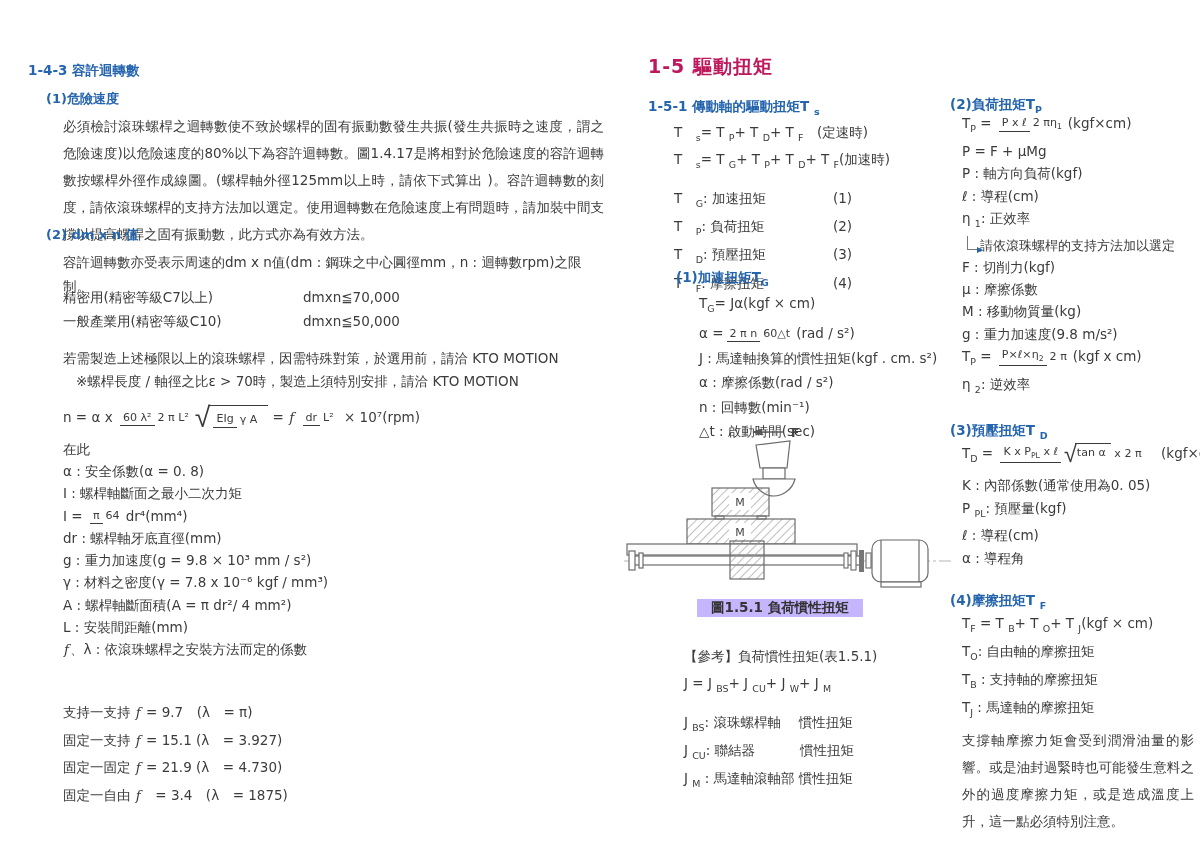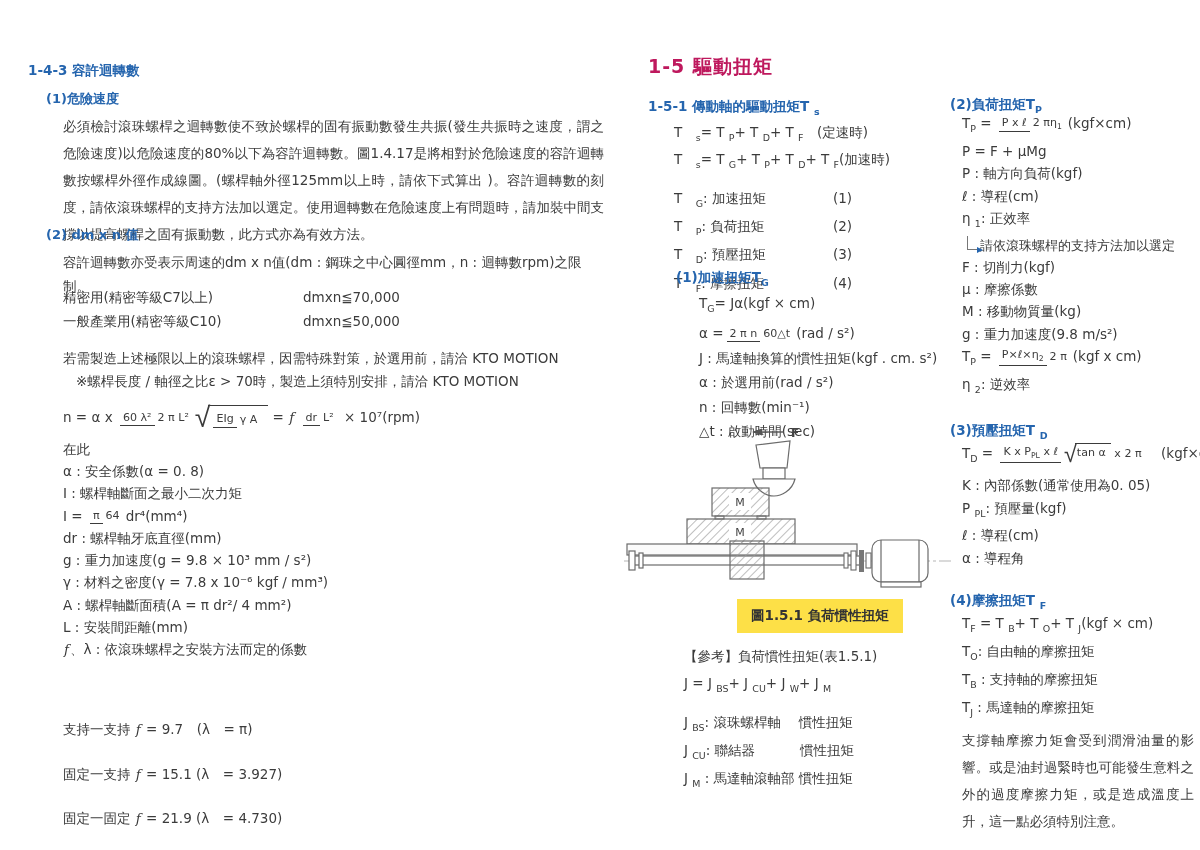--- a/index.html
+++ b/index.html
@@ -9,21 +9,21 @@
     color:#3b3b3b;font-size:13.5px;
   }
   .abs{position:absolute;}
   .blue{color:#2565ae;font-weight:bold;}
   .big-head{font-size:19px;font-weight:bold;color:#be185d;letter-spacing:1px;}
   .para{text-align:justify;line-height:27px;}
   .ln{line-height:22.3px;white-space:nowrap;}
   .stack-22 > .ln{min-height:22.3px;}
   .stack-23 > .ln{line-height:23px;min-height:23px;}
   .stack-24 > .ln{line-height:24.5px;min-height:24.5px;}
-  .stack-27 > .ln{line-height:27.5px;min-height:27.5px;margin-top:17px;}
+  .stack-27 > .ln{line-height:27.5px;min-height:27.5px;}
   sub{font-size:0.7em;}
   i{font-style:italic;font-family:"DejaVu Serif","Liberation Serif",serif;padding:0 1px;}
   
   .frac{display:inline-flex;flex-direction:row;align-items:center;vertical-align:middle;margin:0 3px;text-align:center;}
   .frac > .num{display:block;border-bottom:1px solid currentColor;padding:0 3px;font-size:0.82em;line-height:1.3;}
   .frac > .den{display:block;padding:0 3px;font-size:0.82em;line-height:1.3;}
   
   .sqrt{display:inline-flex;align-items:flex-start;vertical-align:middle;}
   .sqrt > .radical{font-size:2.1em;line-height:0.95;font-weight:200;}
   .sqrt > .radicand{border-top:1.4px solid currentColor;padding:2px 5px 0 2px;margin-left:-2px;}
@@ -32,21 +32,21 @@
   .dmn-row .lab{width:240px;}
   
   .trow{display:flex;justify-content:space-between;width:178px;line-height:23.5px;}
   
   .elbow-row{display:flex;align-items:flex-end;line-height:20px;min-height:21px;}
   .elbow{position:relative;width:9px;height:13px;border-left:1px solid #777;border-bottom:1px solid #777;margin:0 3px 6px 5px;flex:none;}
   .elbow::after{content:"";position:absolute;right:-6px;bottom:-4px;width:0;height:0;
     border-left:6px solid #2565ae;border-top:3.5px solid transparent;border-bottom:3.5px solid transparent;}
   .note-text{font-size:13px;}
   
-  .caption{background:#fde047;color:#333;font-weight:bold;padding:8px 14px;display:inline-block;margin-left:40px;}
+  .caption{background:#c4b5fd;color:#333;font-weight:bold;padding:0 14px;display:inline-block;}
   svg text{font-family:inherit;}
 </style>
 </head>
 <body>
 
 <div id="page">
 
   <div class="abs blue" style="left:28px;top:62px;">1-4-3 容許迴轉數</div>
   <div class="abs blue" style="left:46px;top:90px;font-size:13px;">(1)危險速度</div>
   <div class="abs para" style="left:63px;top:113px;width:541px;">必須檢討滾珠螺桿之迴轉數使不致於螺桿的固有振動數發生共振(發生共振時之速度，謂之危險速度)以危險速度的80%以下為容許迴轉數。圖1.4.17是將相對於危險速度的容許迴轉數按螺桿外徑作成線圖。(螺桿軸外徑125mm以上時，請依下式算出 )。容許迴轉數的刻度，請依滾珠螺桿的支持方法加以選定。使用迴轉數在危險速度上有問題時，請加裝中間支撐以提高螺桿之固有振動數，此方式亦為有效方法。</div>
@@ -131,21 +131,21 @@
   </div>
 
   <div class="abs blue" style="left:676px;top:269px;">(1)加速扭矩T<sub>G</sub></div>
   <div class="abs stack-24" style="left:699px;top:291px;">
     <div class="ln">T<sub>G</sub>= Jα(kgf × cm)</div>
     <div class="ln">α =<span class="frac">
           <span class="num">2 π n</span>
           <span class="den">60△t</span>
         </span>(rad / s²)</div>
     <div class="ln">J : 馬達軸換算的慣性扭矩(kgf . cm. s²)</div>
-    <div class="ln">α : 於選用前(rad / s²)</div>
+    <div class="ln">α : 摩擦係數(rad / s²)</div>
     <div class="ln">n : 回轉數(min⁻¹)</div>
     <div class="ln">△t : 啟動時間(sec)</div>
   </div>
 
   <svg class="abs" style="left:622px;top:424px;" width="332" height="172" viewBox="0 0 332 172">
     <defs>
       <pattern id="hatch" width="6" height="6" patternUnits="userSpaceOnUse" patternTransform="rotate(45)">
         <line x1="0" y1="0" x2="0" y2="6" stroke="#9a9a9a" stroke-width="1.3"></line>
       </pattern>
     </defs>

